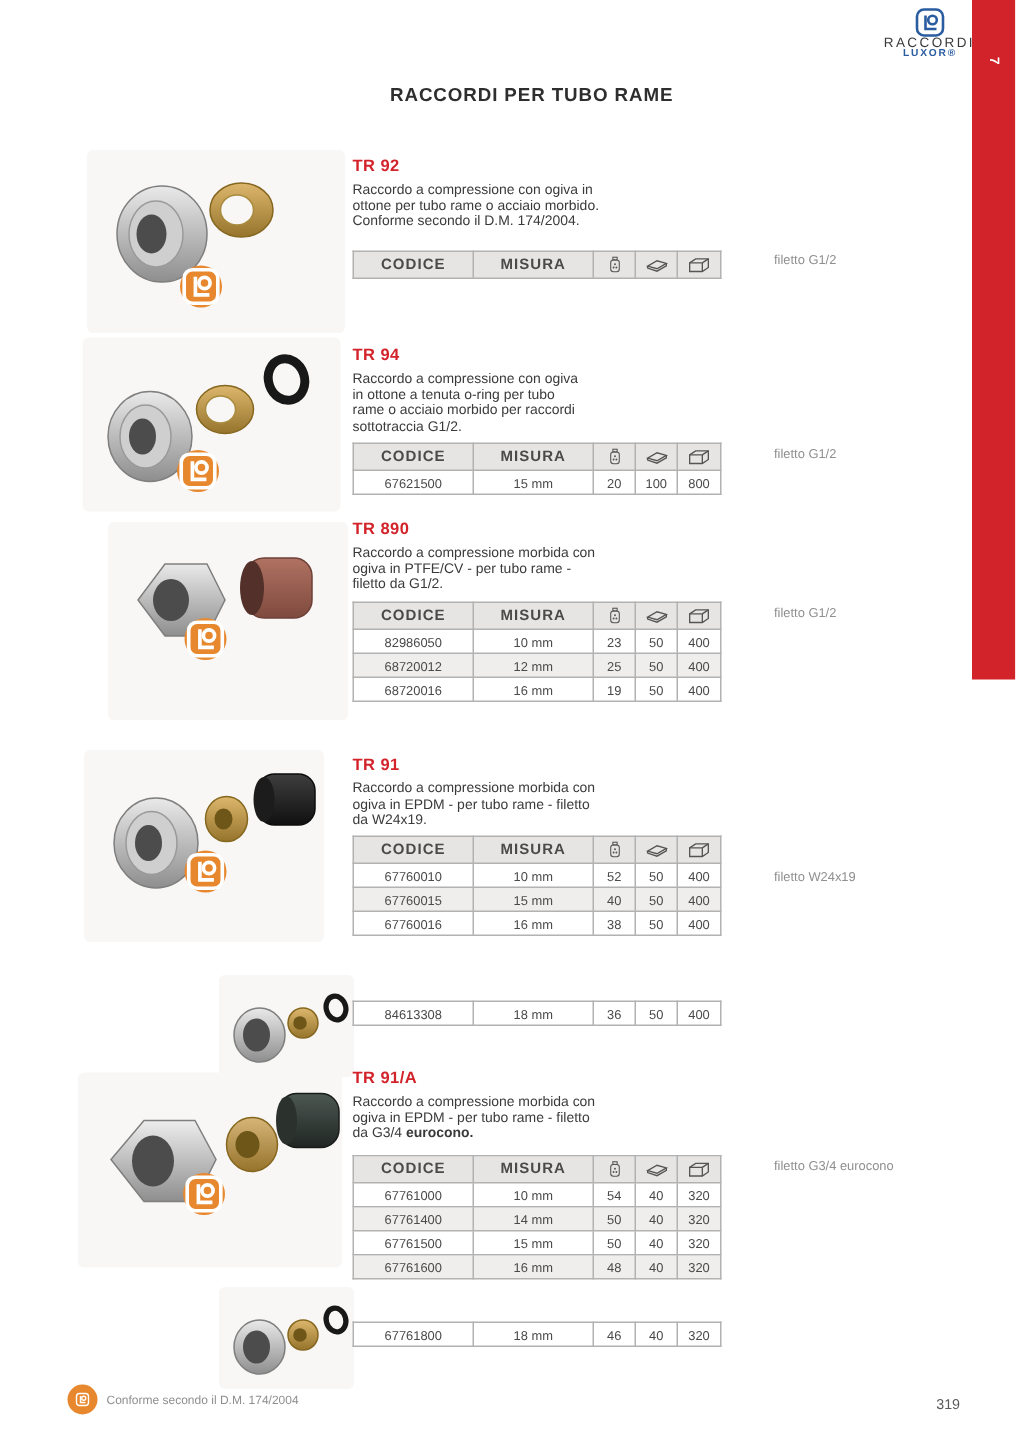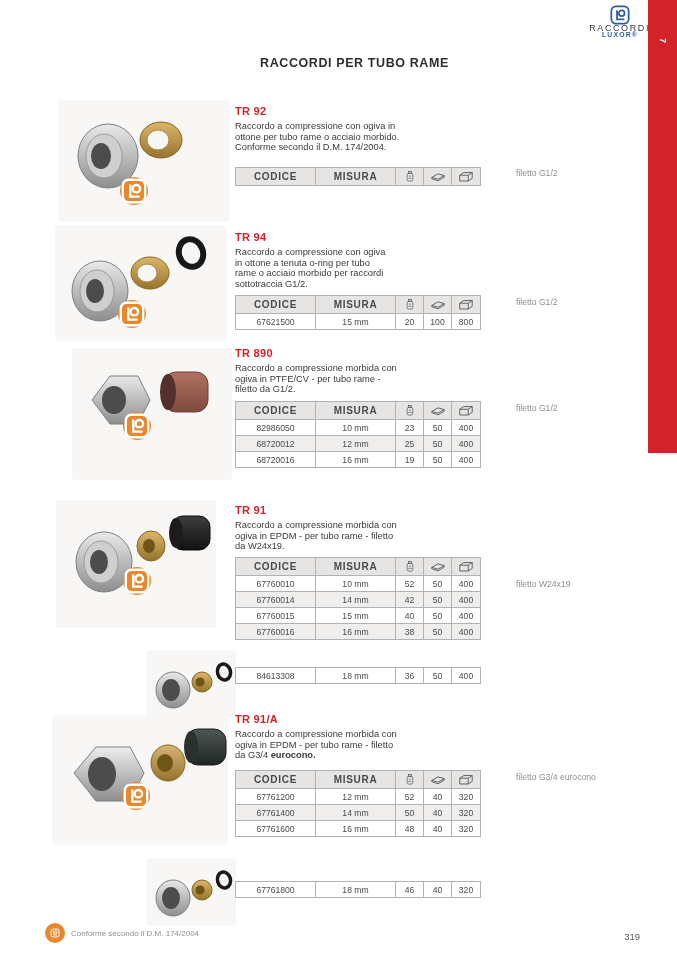--- a/index.html
+++ b/index.html
@@ -414,27 +414,20 @@
         </thead>
         <tbody>
             <tr>
               <td>67760010</td>
               <td>10 mm</td>
               <td>52</td>
               <td>50</td>
               <td>400</td>
             </tr>
             <tr>
-              <td>67760014</td>
-              <td>14 mm</td>
-              <td>42</td>
-              <td>50</td>
-              <td>400</td>
-            </tr>
-            <tr>
               <td>67760015</td>
               <td>15 mm</td>
               <td>40</td>
               <td>50</td>
               <td>400</td>
             </tr>
             <tr>
               <td>67760016</td>
               <td>16 mm</td>
               <td>38</td>
@@ -546,29 +539,36 @@
                 </svg></th>
             <th><svg class="hdr-icon" width="16" height="12" viewBox="0 0 18 13">
                   <path d="M2,4.5 L6.5,1.5 L16,1.5 L16,8 L11.5,11 L2,11 Z" fill="none" stroke="#555"></path>
                   <path d="M2,4.5 L11.5,4.5 L11.5,11" fill="none" stroke="#555"></path>
                   <path d="M11.5,4.5 L16,1.5" fill="none" stroke="#555"></path>
                 </svg></th>
           </tr>
         </thead>
         <tbody>
             <tr>
-              <td>67761200</td>
-              <td>12 mm</td>
-              <td>52</td>
+              <td>67761000</td>
+              <td>10 mm</td>
+              <td>54</td>
               <td>40</td>
               <td>320</td>
             </tr>
             <tr>
               <td>67761400</td>
               <td>14 mm</td>
+              <td>50</td>
+              <td>40</td>
+              <td>320</td>
+            </tr>
+            <tr>
+              <td>67761500</td>
+              <td>15 mm</td>
               <td>50</td>
               <td>40</td>
               <td>320</td>
             </tr>
             <tr>
               <td>67761600</td>
               <td>16 mm</td>
               <td>48</td>
               <td>40</td>
               <td>320</td>

